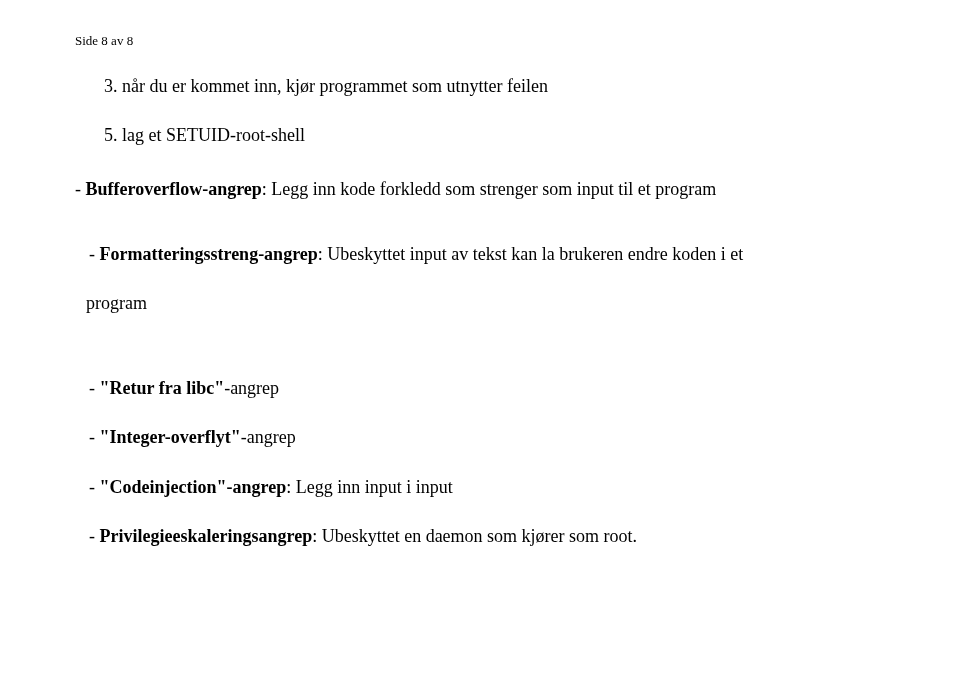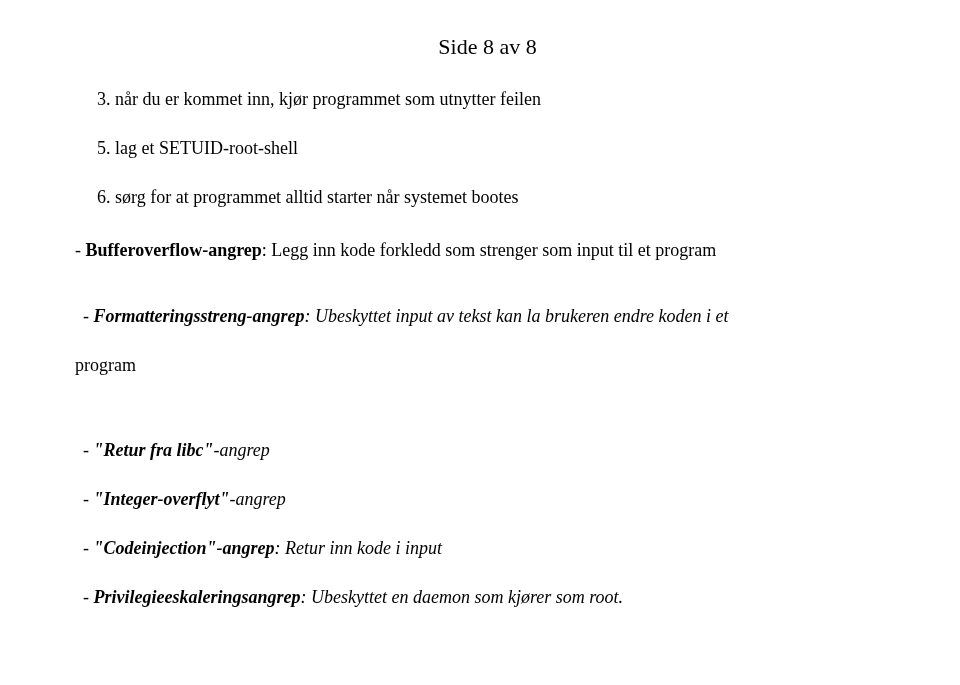--- a/index.html
+++ b/index.html
@@ -11,60 +11,59 @@
       width: 960px;
       height: 685px;
       background: #ffffff;
       font-family: "Times New Roman", Times, serif;
       font-size: 18px;
       color: #000000;
       padding: 32px 60px 32px 75px;
       line-height: 1.4;
     }
     .page-number {
-      text-align: center;
-      font-size: 22px;
+      text-align: left;
+      font-size: 13px;
       margin-bottom: 24px;
     }
     .numbered-list {
       margin-left: 22px;
       margin-bottom: 28px;
     }
     .numbered-item {
       margin-bottom: 24px;
+      margin-left: 7px;
     }
     .bullet-item {
       margin-left: 0px;
       margin-bottom: 40px;
     }
     .bullet-item-indented {
-      margin-left: 8px;
+      margin-left: 14px;
       margin-bottom: 24px;
-      font-style: italic;
     }
     .hanging-program {
-      margin-left: 0px;
+      margin-left: 11px;
       margin-bottom: 30px;
     }
     .section-gap {
       height: 30px;
     }
     b, strong {
       font-weight: bold;
     }
   </style>
 </head>
 <body>
 
 <div class="page-number">Side 8 av 8</div>
 
 <div class="numbered-list">
   <div class="numbered-item">3. når du er kommet inn, kjør programmet som utnytter feilen</div>
   <div class="numbered-item">5. lag et SETUID-root-shell</div>
-  <div class="numbered-item">6. sørg for at programmet alltid starter når systemet bootes</div>
 </div>
 
 <div class="bullet-item">
   <span>- </span><b>Bufferoverflow-angrep</b><span>: Legg inn kode forkledd som strenger som input til et program</span>
 </div>
 
 <div class="bullet-item-indented">
   <span> - </span><b>Formatteringsstreng-angrep</b><span>: Ubeskyttet input av tekst kan la brukeren endre koden i et</span>
 </div>
 <div class="hanging-program">program</div>
@@ -73,18 +72,18 @@
 
 <div class="bullet-item-indented">
   <span> - </span><b>"Retur fra libc"</b><span>-angrep</span>
 </div>
 
 <div class="bullet-item-indented">
   <span> - </span><b>"Integer-overflyt"</b><span>-angrep</span>
 </div>
 
 <div class="bullet-item-indented">
-  <span> - </span><b>"Codeinjection"</b><b>-angrep</b><span>: Retur inn kode i input</span>
+  <span> - </span><b>"Codeinjection"</b><b>-angrep</b><span>: Legg inn input i input</span>
 </div>
 
 <div class="bullet-item-indented">
   <span> - </span><b>Privilegieeskaleringsangrep</b><span>: Ubeskyttet en daemon som kjører som root.</span>
 </div>
 
 </body></html>

